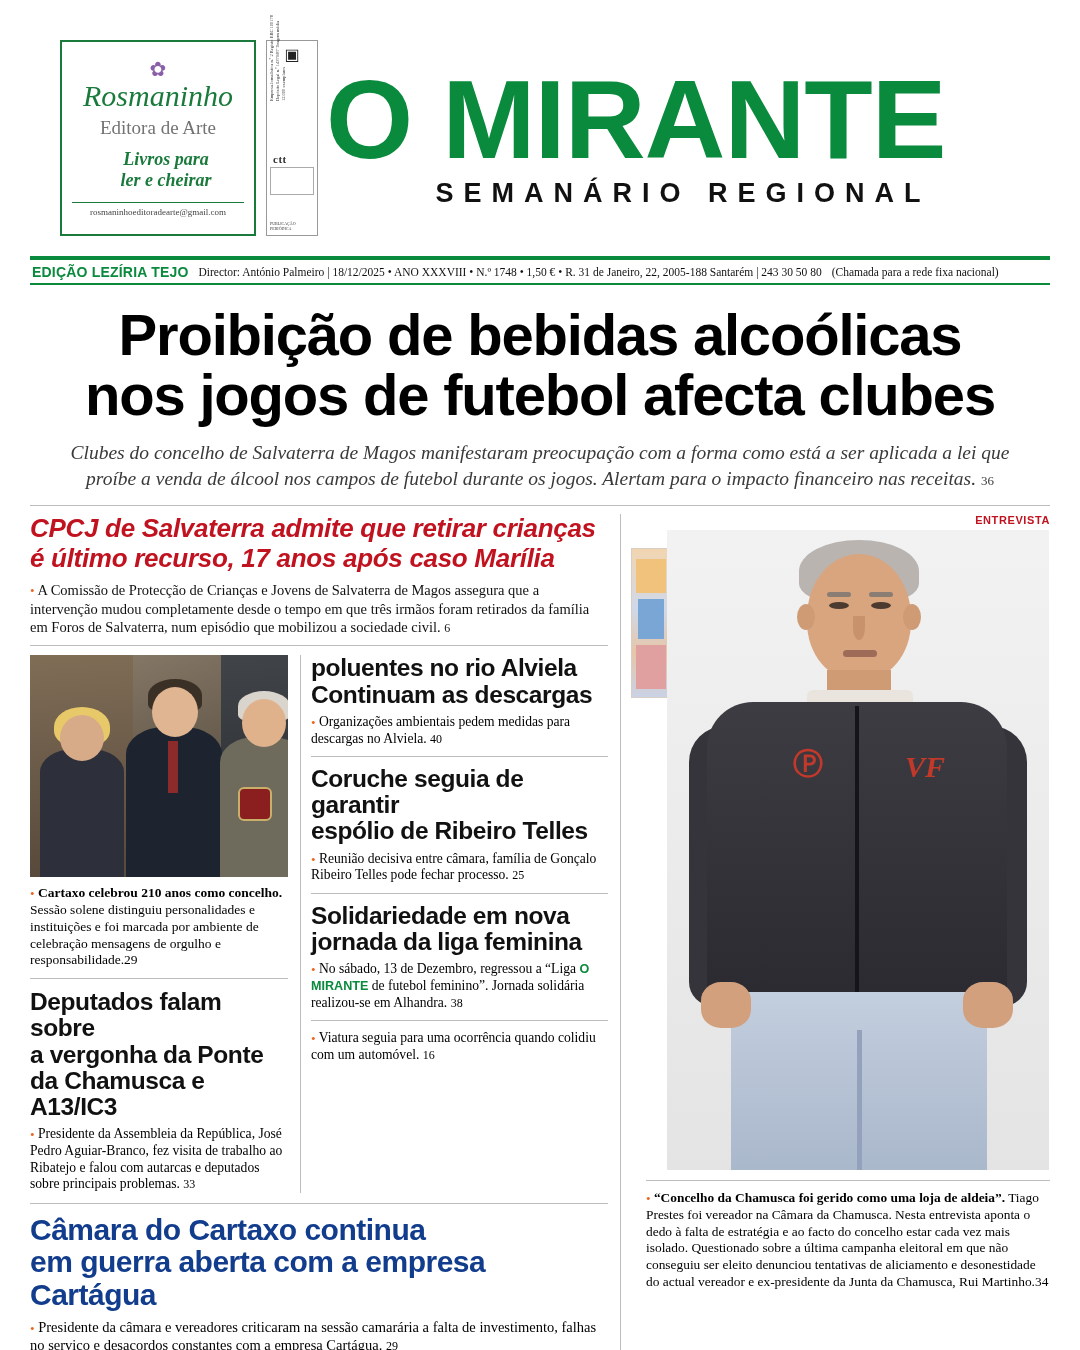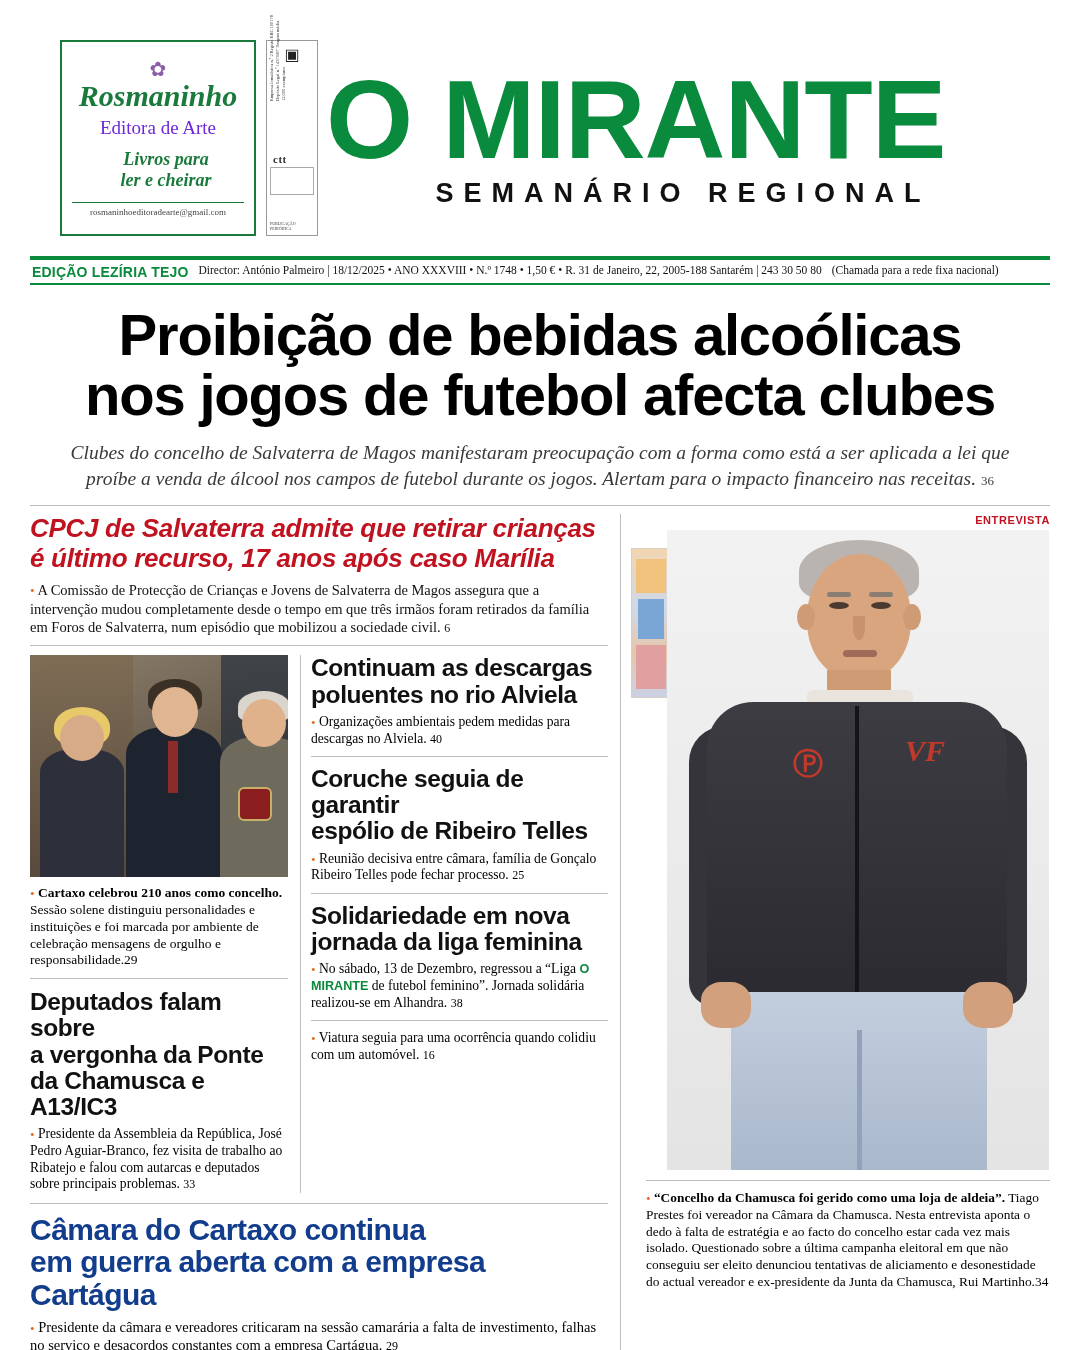--- a/index.html
+++ b/index.html
@@ -15,24 +15,24 @@
   
   .masthead { display: flex; align-items: flex-start; height: 222px; }
   .ad-box {
     width: 196px; height: 196px; border: 2px solid #1a7a3c;
     margin-top: 12px; margin-left: 30px;
     display: flex; flex-direction: column; align-items: center; justify-content: center;
     text-align: center; padding: 6px 4px;
   }
   .ad-flower { font-size: 20px; color: #8a5fa8; line-height: 1; margin-bottom: 2px; }
   .ad-title {
-    font-family: "Liberation Serif", serif; font-style: italic; font-weight: bold;
+    font-family: "Liberation Serif", serif; font-style: italic; font-weight: normal;
     font-size: 30px; color: #1a7a3c; line-height: 1;
   }
-  .ad-sub { font-size: 19px; color: #6d28d9; margin-top: 6px; }
+  .ad-sub { font-size: 19px; color: #737373; margin-top: 6px; }
   .ad-line { font-style: italic; font-weight: bold; font-size: 18px; color: #1a7a3c; line-height: 1.12; margin-top: 10px; margin-left: 16px; }
   .ad-mail { font-size: 9px; color: #444; margin-top: 12px; border-top: 1px solid #1a7a3c; padding-top: 4px; width: 94%; }
 
   .stamp-box { width: 52px; height: 196px; margin-top: 12px; margin-left: 10px; display: flex; }
   .stamp-inner { width: 100%; height: 100%; border: 1px solid #999; position: relative; font-size: 5px; color: #333; }
   .stamp-logo { position: absolute; top: 4px; left: 50%; transform: translateX(-50%); font-size: 16px; color: #222; }
   .stamp-rot {
     position: absolute; top: 60px; left: 2px; width: 90px;
     transform: rotate(-90deg); transform-origin: 0 0;
     font-size: 4.5px; line-height: 1.35; text-align: left; color: #333;
@@ -47,21 +47,21 @@
     font-size: 112px; line-height: .96; color: #0a8a3c; letter-spacing: -1px;
     margin-top: 38px;
   }
   .paper-sub {
     font-family: "Liberation Sans", sans-serif; font-weight: bold;
     font-size: 27px; letter-spacing: 10px; color: #111; text-align: center;
     margin-top: 4px; padding-right: 10px;
   }
 
   .rule-green { height: 4px; background: #0a8a3c; margin-top: 6px; }
-  .infobar { display: flex; align-items: flex-start; padding: 4px 2px 3px 2px; }
+  .infobar { display: flex; align-items: center; padding: 4px 2px 3px 2px; }
   .edition { font-family: "Liberation Sans", sans-serif; font-weight: bold; font-size: 14px; color: #0a8a3c; letter-spacing: .2px; }
   .infotext { font-size: 11.5px; color: #111; margin-left: 10px; }
   .rule-thin { height: 2px; background: #0a8a3c; }
 
   
   .lead-title {
     font-family: "Liberation Sans", sans-serif; font-weight: bold;
     font-size: 58px; line-height: 1.03; letter-spacing: -1.2px;
     text-align: center; margin-top: 20px;
   }
@@ -164,21 +164,21 @@
   .pt-collar { position:absolute; left:140px; top:160px; width:106px; height:28px; background:#e9e5de; border-radius:6px; }
   .pt-body {
     position:absolute; left:40px; top:172px; width:300px; height:300px;
     background: linear-gradient(#3c3c42,#2a2a30);
     border-radius: 46px 46px 10px 10px;
   }
   .pt-zip { position:absolute; left:188px; top:176px; width:4px; height:296px; background:#14141a; }
   .pt-arm-l { position:absolute; left:22px; top:196px; width:72px; height:280px; background:#34343a; border-radius:36px 14px 14px 24px; }
   .pt-arm-r { position:absolute; left:288px; top:196px; width:72px; height:280px; background:#34343a; border-radius:14px 36px 24px 14px; }
   .pt-logo-l { position:absolute; left:126px; top:214px; width:34px; height:34px; color:#c0392b; font-family:"Liberation Serif",serif; font-weight:bold; font-size:30px; }
-  .pt-logo-r { position:absolute; left:238px; top:204px; color:#c0392b; font-family:"Liberation Serif",serif; font-style:italic; font-weight:bold; font-size:30px; }
+  .pt-logo-r { position:absolute; left:238px; top:220px; color:#c0392b; font-family:"Liberation Serif",serif; font-style:italic; font-weight:bold; font-size:30px; }
   .pt-jeans { position:absolute; left:64px; top:462px; width:256px; height:178px; background: linear-gradient(#c3cede,#aab8cc); border-radius: 10px 10px 0 0; }
   .pt-jeans-split { position:absolute; left:190px; top:500px; width:5px; height:140px; background:#93a2ba; }
   .pt-hand-l { position:absolute; left:34px; top:452px; width:50px; height:46px; border-radius:40%; background:#d2a07c; }
   .pt-hand-r { position:absolute; left:296px; top:452px; width:50px; height:46px; border-radius:40%; background:#d2a07c; }
 
   .right-caption { font-size: 13.4px; line-height: 1.24; margin-top: 10px; border-top: 1px solid #bdbdbd; padding-top: 9px; margin-left: 15px; }
   .right-caption b { font-weight: bold; }
 </style>
 </head>
 <body>
@@ -289,22 +289,22 @@
               <span>Presidente da Assembleia da República, José Pedro Aguiar-Branco, fez visita de trabalho ao Ribatejo e falou com autarcas e deputados sobre principais problemas.</span>
               <span class="pg">33</span>
             </div>
           </div>
         </div>
 
         <div class="news-col">
 
           <div>
             <div class="hdl">
+              <div>poluentes no rio Alviela</div>
               <div>Continuam as descargas</div>
-              <div>poluentes no rio Alviela</div>
             </div>
             <div class="sub-text">
               <span class="bullet">•</span>
               <span>Organizações ambientais pedem medidas para descargas no Alviela.</span>
               <span class="pg">40</span>
             </div>
           </div>
 
           <div class="sep"></div>
 

